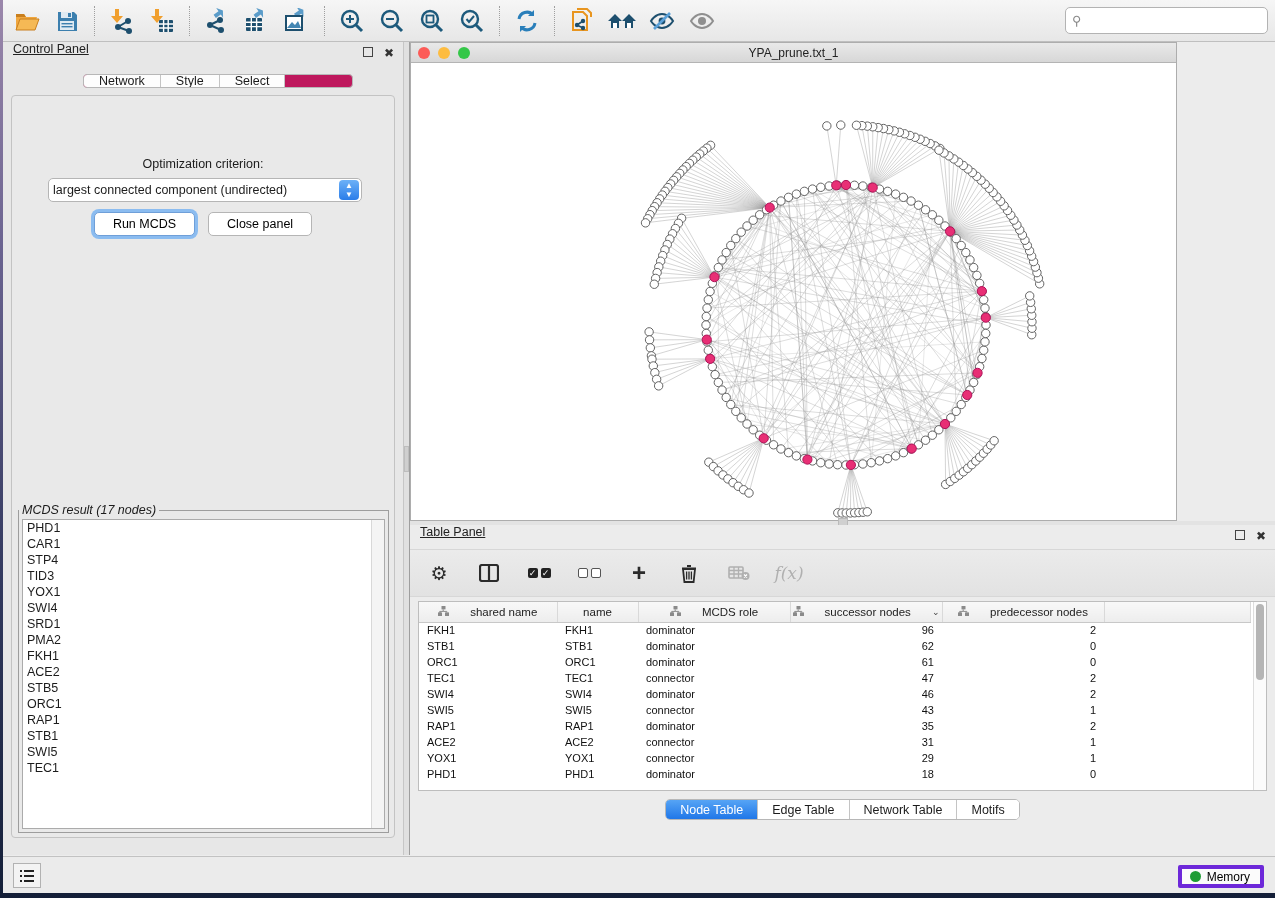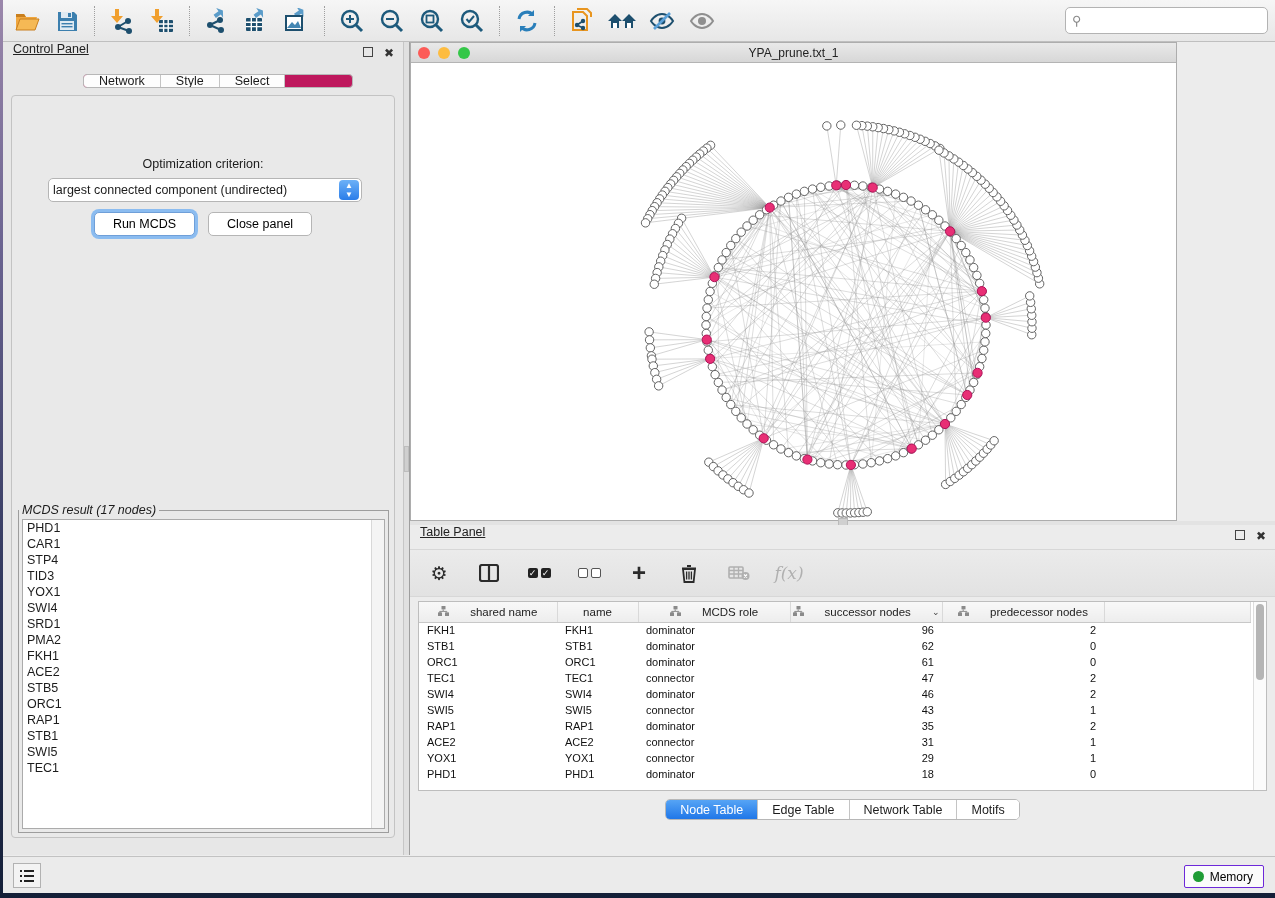--- a/index.html
+++ b/index.html
@@ -109,21 +109,21 @@
   .btabs { display:flex; border:1px solid #b7b7b7; border-radius:5px; overflow:hidden; background:#fff; height:21px; }
   .btab { padding:0 14px; display:flex; align-items:center; font-size:12.5px; border-right:1px solid #c4c4c4; cursor:pointer; background:#fff; }
   .btab:last-child { border-right:none; }
   .btab.sel { background:linear-gradient(#56a4f5,#2077e8); color:#fff; }
 
   
   .statusbar { position:absolute; left:0; bottom:0; width:100%; height:37px; background:#ebebeb; border-top:1px solid #c2c2c2; }
   .listbtn { position:absolute; left:10px; top:6px; width:28px; height:25px; background:#f3f3f3; border:1px solid #b2b2b2;
     display:flex; align-items:center; justify-content:center; cursor:pointer; }
   .memorybtn { position:absolute; right:11px; top:8px; height:23px; padding:0 10px 0 8px; background:#fbfbfb;
-    border:1px solid #6d28d9; border-radius:2px; display:flex; align-items:center; gap:6px; font-size:12px; cursor:pointer; }
+    border:4px solid #6d28d9; border-radius:2px; display:flex; align-items:center; gap:6px; font-size:12px; cursor:pointer; }
   .memdot { width:11px; height:11px; border-radius:50%; background:#1f9c35; }
   .listglyph { width:14px; height:12px; display:inline-block; }
 </style>
 </head>
 <body>
 
 <div class="app">
 
   <div class="toolbar">
     <button class="tbtn">

